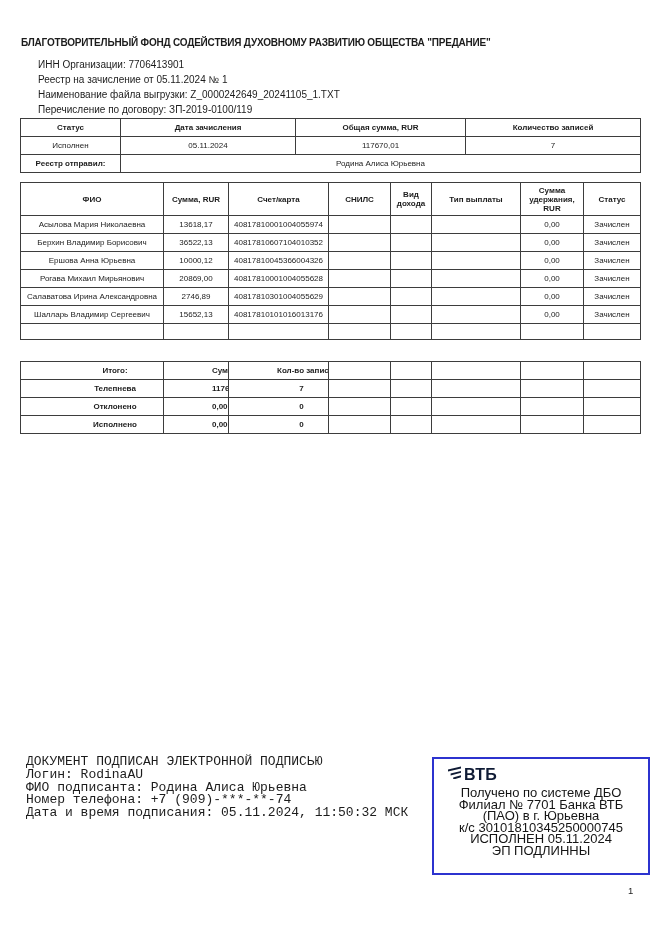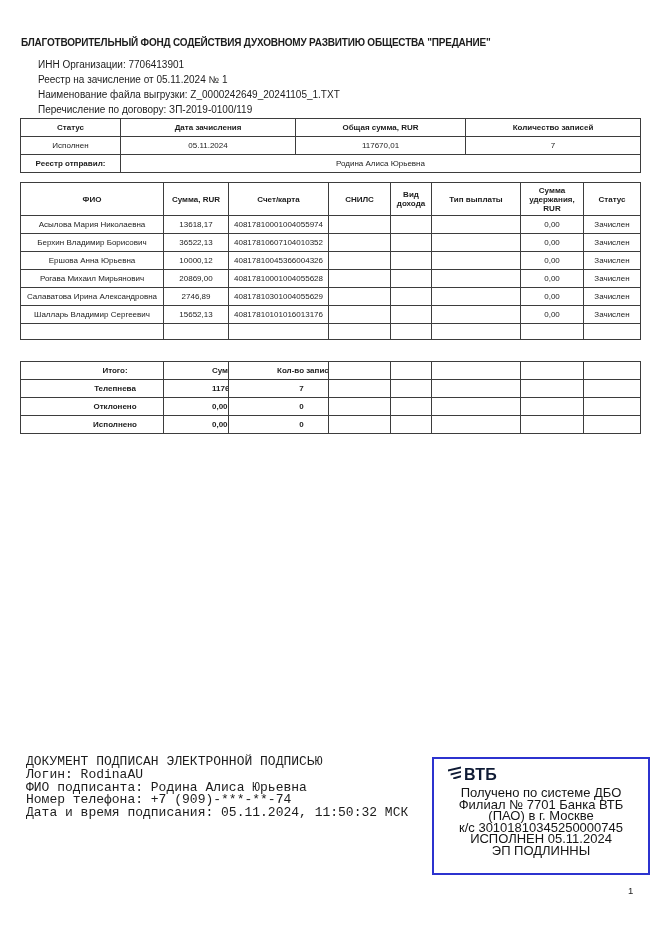--- a/index.html
+++ b/index.html
@@ -273,20 +273,20 @@
           <polygon points="4.2,9.2 17,6.0 17,8.4 4.2,11.8"></polygon>
           <polygon points="7.4,14.2 17,11.4 17,13.8 7.4,16.8"></polygon>
         </g>
       </svg>
     </span>
     <span class="stamp-logo-text">ВТБ</span>
   </div>
   <div class="stamp-lines">
     <div>Получено по системе ДБО</div>
     <div>Филиал № 7701 Банка ВТБ</div>
-    <div>(ПАО) в г. Москве</div>
+    <div>(ПАО) в г. Юрьевна</div>
     <div>к/с 30101810345250000745</div>
     <div>ИСПОЛНЕН 05.11.2024</div>
     <div>ЭП ПОДЛИННЫ</div>
   </div>
 </div>
 
 <div class="page-number">1</div>
 
 </body></html>

